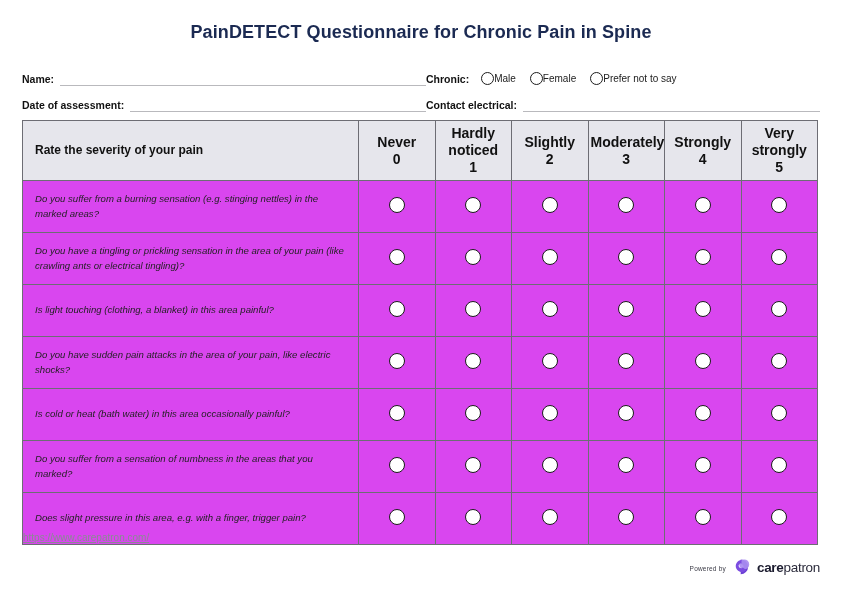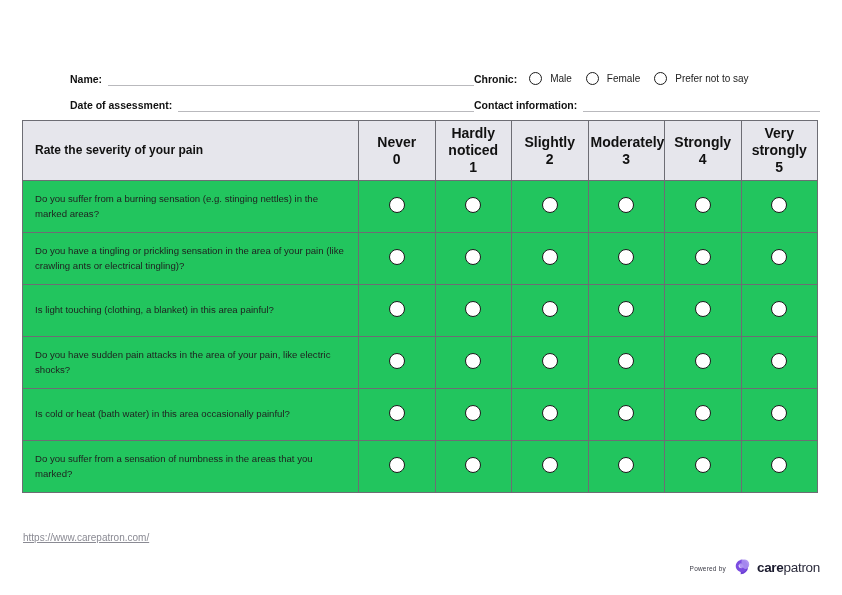--- a/index.html
+++ b/index.html
@@ -46,21 +46,20 @@
   .meta-row {
     display: flex;
     align-items: flex-end;
     height: 26px;
   }
   .meta-left {
     display: flex;
     align-items: flex-end;
     width: 404px;
     flex: 0 0 404px;
-    margin-left: 48px;
   }
   .meta-right {
     display: flex;
     align-items: flex-end;
     flex: 1 1 auto;
   }
   .lbl {
     font-size: 10.5px;
     font-weight: bold;
     color: #111111;
@@ -77,21 +76,21 @@
   .gender-group {
     display: flex;
     align-items: center;
     gap: 14px;
     margin-left: 12px;
     padding-bottom: 1px;
   }
   .gender-opt {
     display: flex;
     align-items: center;
-    gap: 8px;
+    gap: 0;
     font-size: 10px;
     color: #222;
     white-space: nowrap;
   }
   .radio {
     width: 13px;
     height: 13px;
     border: 1.3px solid #1c1c1c;
     border-radius: 50%;
     box-sizing: border-box;
@@ -125,21 +124,22 @@
     padding: 4px 2px;
     line-height: 1.22;
   }
   table.q thead th.first {
     text-align: left;
     padding-left: 12px;
     font-size: 12px;
   }
   table.q tbody td {
     height: 52px;
-    background: #22c55e;
+    background: #d946ef;
+    font-style: italic;
   }
   table.q tbody td.qtext {
     font-size: 9.6px;
     color: #1f1f1f;
     line-height: 1.55;
     padding: 6px 12px;
     text-align: left;
     vertical-align: middle;
   }
   table.q tbody td.opt {
@@ -192,20 +192,21 @@
     letter-spacing: -.3px;
     line-height: 1;
   }
   .cp-wordmark .lt { font-weight: normal; color: #2c2c3c; }
 </style>
 </head>
 <body>
 
 <div class="page">
 
+  <div class="title">PainDETECT Questionnaire for Chronic Pain in Spine</div>
 
   <div class="meta">
 
     <div class="meta-row">
       <div class="meta-left">
         <span class="lbl">Name:</span>
         <span class="rule"></span>
       </div>
       <div class="meta-right">
         <span class="lbl">Chronic:</span>
@@ -225,21 +226,21 @@
         </div>
       </div>
     </div>
 
     <div class="meta-row">
       <div class="meta-left">
         <span class="lbl">Date of assessment:</span>
         <span class="rule"></span>
       </div>
       <div class="meta-right">
-        <span class="lbl">Contact information:</span>
+        <span class="lbl">Contact electrical:</span>
         <span class="rule"></span>
       </div>
     </div>
 
   </div>
 
   <div class="tbl-wrap">
     <table class="q">
       <thead>
         <tr>
@@ -325,20 +326,29 @@
         <tr>
           <td class="qtext">Do you suffer from a sensation of numbness in the areas that you marked?</td>
           <td class="opt"><span class="bubble"></span></td>
           <td class="opt"><span class="bubble"></span></td>
           <td class="opt"><span class="bubble"></span></td>
           <td class="opt"><span class="bubble"></span></td>
           <td class="opt"><span class="bubble"></span></td>
           <td class="opt"><span class="bubble"></span></td>
         </tr>
 
+        <tr>
+          <td class="qtext">Does slight pressure in this area, e.g. with a finger, trigger pain?</td>
+          <td class="opt"><span class="bubble"></span></td>
+          <td class="opt"><span class="bubble"></span></td>
+          <td class="opt"><span class="bubble"></span></td>
+          <td class="opt"><span class="bubble"></span></td>
+          <td class="opt"><span class="bubble"></span></td>
+          <td class="opt"><span class="bubble"></span></td>
+        </tr>
 
       </tbody>
     </table>
   </div>
 
   <a class="footer-link" href="#">https://www.carepatron.com/</a>
 
   <div class="powered">
     <span class="powered-label">Powered by</span>
     <span class="cp-mark">

